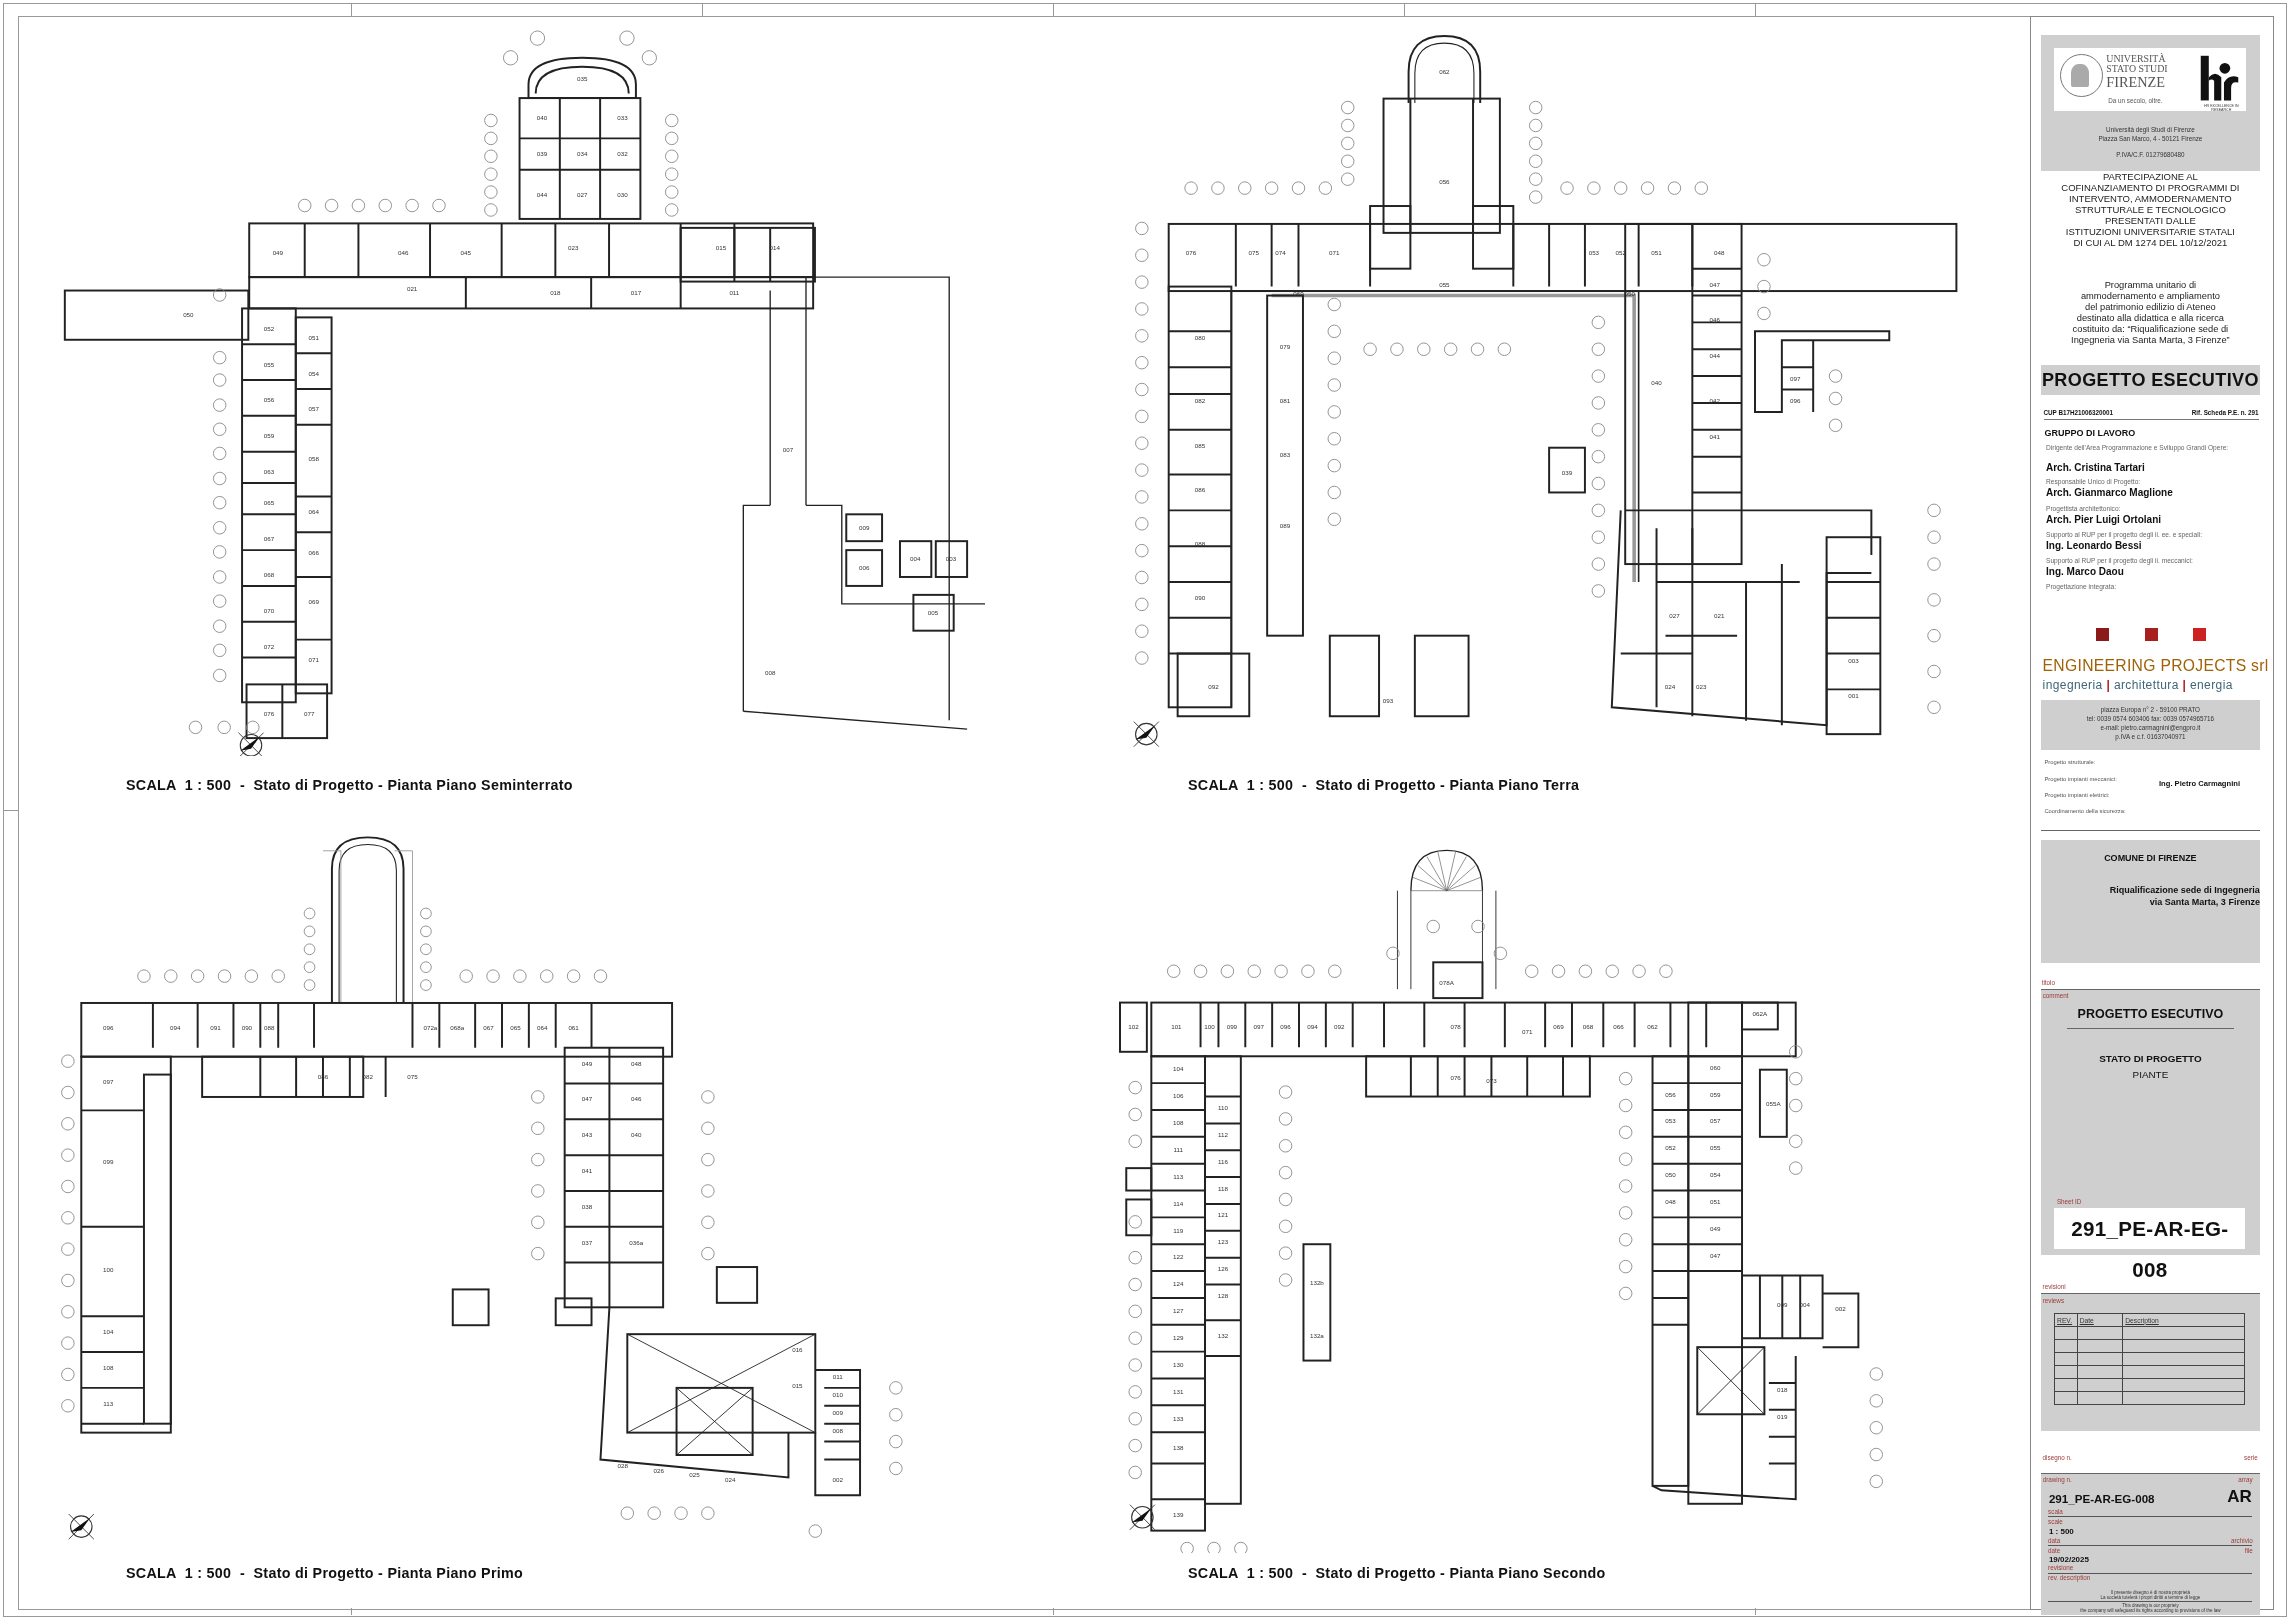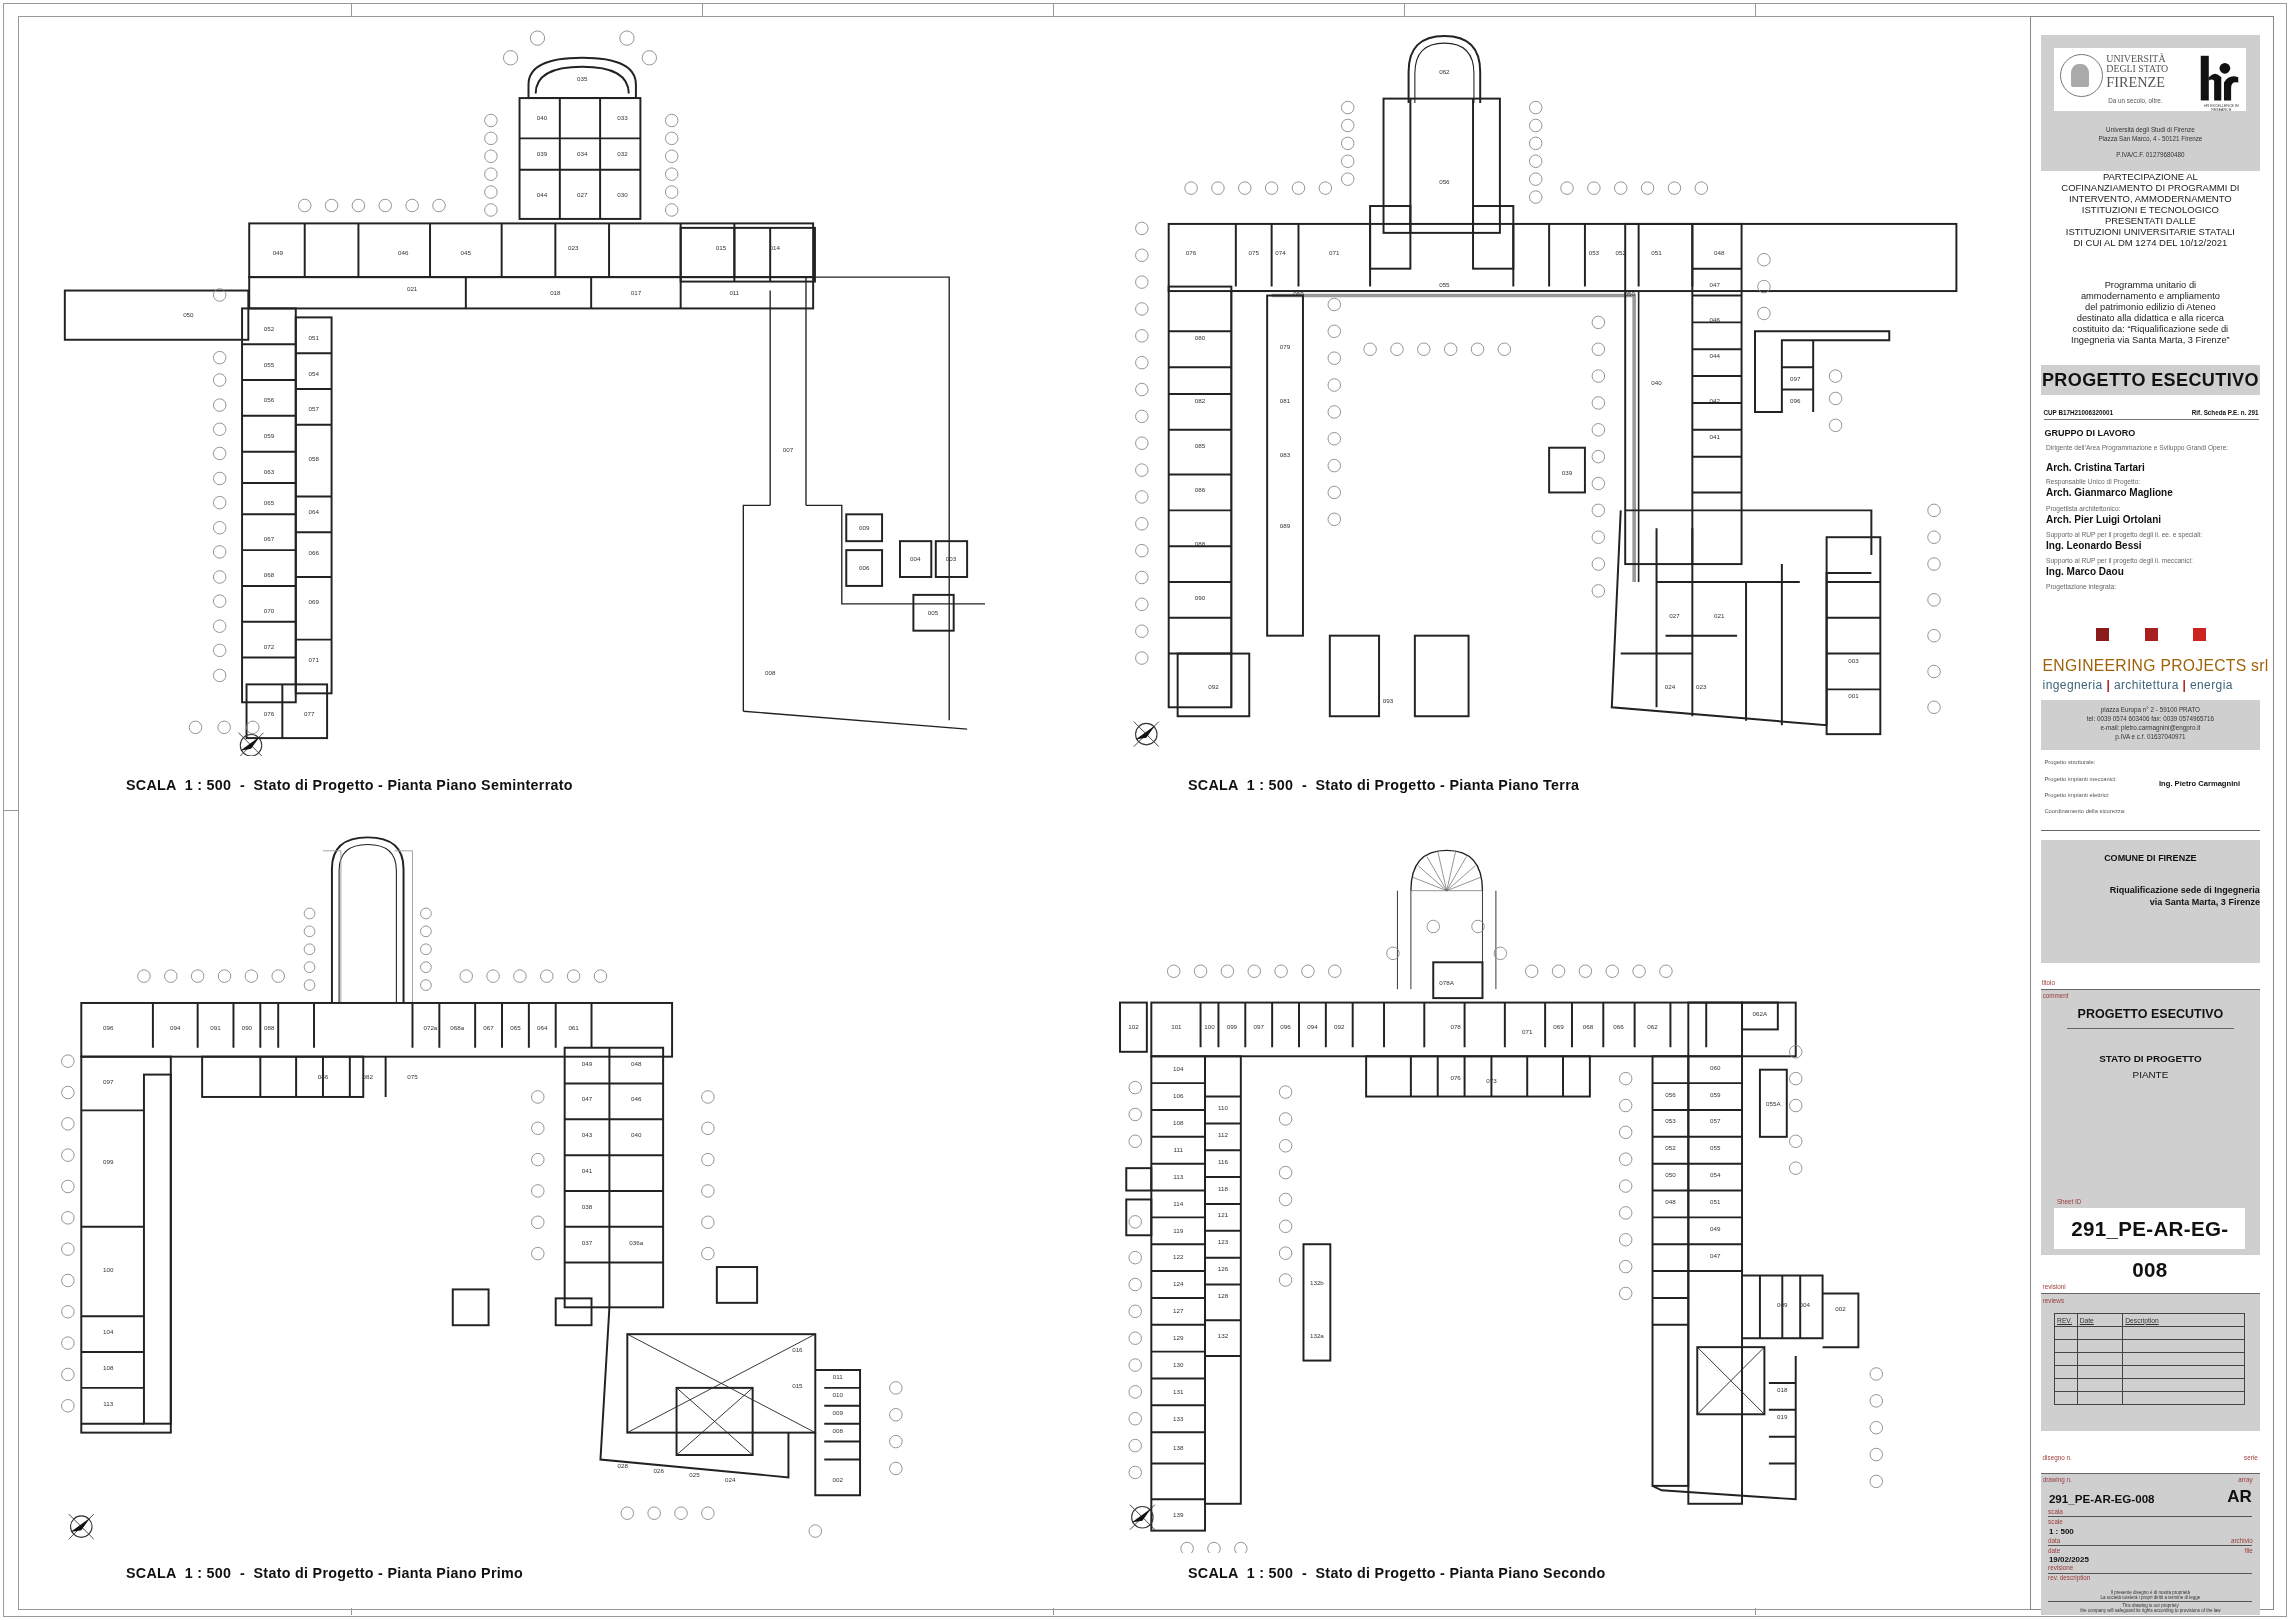--- a/index.html
+++ b/index.html
@@ -688,21 +688,21 @@
 </svg>
 </div>
 <div class="caption" style="left:1188px;top:1565px">SCALA  1 : 500  -  Stato di Progetto - Pianta Piano Secondo</div>
 
 <div class="tb">
   <div class="logo-box gray">
     <div class="logo-inner">
       <div class="seal"></div>
       <div class="uni-name">
         <div>UNIVERSITÀ</div>
-        <div>DEGLI STATO</div>
+        <div>STATO STUDI</div>
         <div class="big">FIRENZE</div>
       </div>
       <div class="uni-motto">Da un secolo, oltre.</div>
       <svg class="hr-logo" viewBox="0 0 50 56">
         <rect x="4" y="2" width="9" height="50" fill="#111"></rect>
         <path d="M13 26 Q20 18 27 26 V52 H19 V30 Q16 27 13 30 Z" fill="#111"></path>
         <circle cx="31" cy="16" r="6" fill="#111"></circle>
         <path d="M30 52 V32 Q36 22 46 26 V32 Q38 30 38 38 V52 Z" fill="#111"></path>
       </svg>
       <div class="hr-sub">HR EXCELLENCE IN RESEARCH</div>
@@ -711,21 +711,21 @@
       <div>Università degli Studi di Firenze</div>
       <div>Piazza San Marco, 4 - 50121 Firenze</div>
     </div>
     <div class="addr" style="top:115px">P.IVA/C.F. 01279680480</div>
   </div>
 
   <div class="partec">
     <div>PARTECIPAZIONE AL</div>
     <div>COFINANZIAMENTO DI PROGRAMMI DI</div>
     <div>INTERVENTO, AMMODERNAMENTO</div>
-    <div>ISTITUZIONI E TECNOLOGICO</div>
+    <div>STRUTTURALE E TECNOLOGICO</div>
     <div>PRESENTATI DALLE</div>
     <div>ISTITUZIONI UNIVERSITARIE STATALI</div>
     <div>DI CUI AL DM 1274 DEL 10/12/2021</div>
   </div>
   <div class="prog">
     <div>Programma unitario di</div>
     <div>ammodernamento e ampliamento</div>
     <div>del patrimonio edilizio di Ateneo</div>
     <div>destinato alla didattica e alla ricerca</div>
     <div>costituito da: “Riqualificazione sede di</div>

